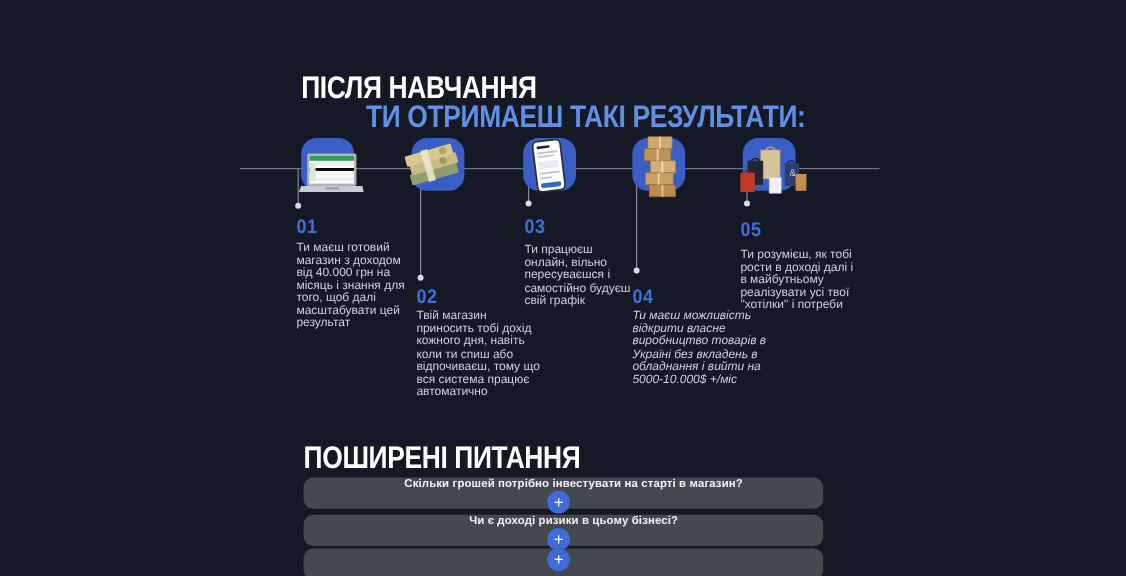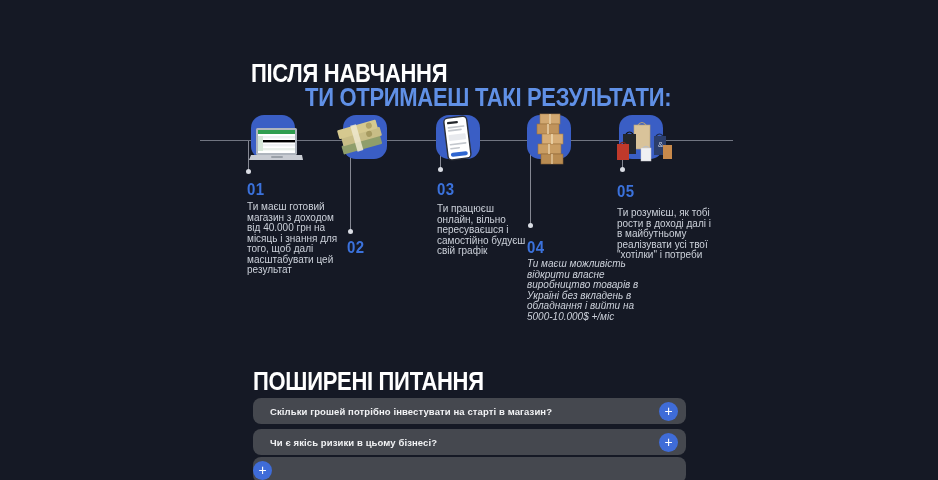--- a/index.html
+++ b/index.html
@@ -37,20 +37,21 @@
   .tl-text {
     position:absolute; font-size:10px; line-height:10.5px; color:#ccd1da;
     font-weight:400;
   }
 
   
   .faq-row {
     position:absolute; left:253px; width:433px; height:26px;
     background:#45484f; border-radius:8px; display:flex; align-items:center;
     cursor:pointer;
+    flex-direction:column;
   }
   .faq-q {
     font-size:9.5px; font-weight:700; color:#f2f3f5; padding-left:17px;
     letter-spacing:0.1px; flex:1;
   }
   .faq-plus {
     width:19px; height:19px; border-radius:50%; background:#3f6cd8;
     color:#ffffff; font-size:14px; font-weight:400; line-height:18px;
     text-align:center; margin-right:8px; flex:0 0 auto;
   }
@@ -148,39 +149,40 @@
       <path d="M27 27 q3 -3.5 6 0" stroke="#b9bcc2" fill="none" stroke-width="1.2"></path>
       <rect x="25" y="27" width="10" height="13" fill="#f0f0f2" stroke="#c9ccd2" stroke-width="0.5"></rect>
       <rect x="47" y="24" width="9" height="14" fill="#c98a4b"></rect>
     </svg>
   </div>
 
   <div class="tl-num" style="left:247px; top:180px;">01</div>
   <div class="tl-text" style="left:247px; top:202px; width:102px;">Ти маєш готовий магазин з доходом від 40.000 грн на місяць і знання для того, щоб далі масштабувати цей результат</div>
 
   <div class="tl-num" style="left:347px; top:238px;">02</div>
+  <div class="tl-text" style="left:347px; top:259px; width:108px;">Твій магазин приносить тобі дохід кожного дня, навіть коли ти спиш або відпочиваєш, тому що вся система працює автоматично</div>
 
   <div class="tl-num" style="left:437px; top:180px;">03</div>
   <div class="tl-text" style="left:437px; top:204px; width:90px;">Ти працюєш онлайн, вільно пересуваєшся і самостійно будуєш свій графік</div>
 
   <div class="tl-num" style="left:527px; top:238px;">04</div>
   <div class="tl-text" style="left:527px; top:259px; width:112px;font-style:italic;">Ти маєш можливість відкрити власне виробництво товарів в Україні без вкладень в обладнання і вийти на 5000-10.000$ +/міс</div>
 
   <div class="tl-num" style="left:617px; top:182px;">05</div>
   <div class="tl-text" style="left:617px; top:208px; width:97px;">Ти розумієш, як тобі рости в доході далі і в майбутньому реалізувати усі твої "хотілки" і потреби</div>
 
   <div class="hdr" id="faq-title">ПОШИРЕНІ ПИТАННЯ</div>
 
   <div class="faq-row" style="top:398px;">
     <div class="faq-q">Скільки грошей потрібно інвестувати на старті в магазин?</div>
     <div class="faq-plus">+</div>
   </div>
 
   <div class="faq-row" style="top:429px;">
-    <div class="faq-q">Чи є якісь ризики в цьому бізнесі?</div>
+    <div class="faq-q">Чи є доході ризики в цьому бізнесі?</div>
     <div class="faq-plus">+</div>
   </div>
 
   <div class="faq-row" style="top:457px;">
     <div class="faq-plus">+</div>
   </div>
 
 </div>
 
 </body></html>

